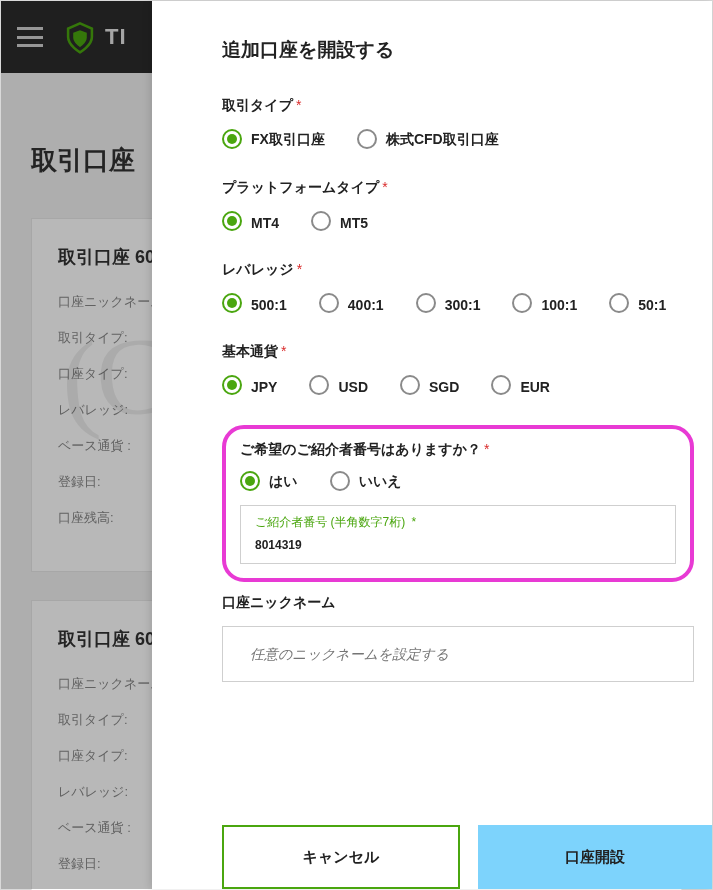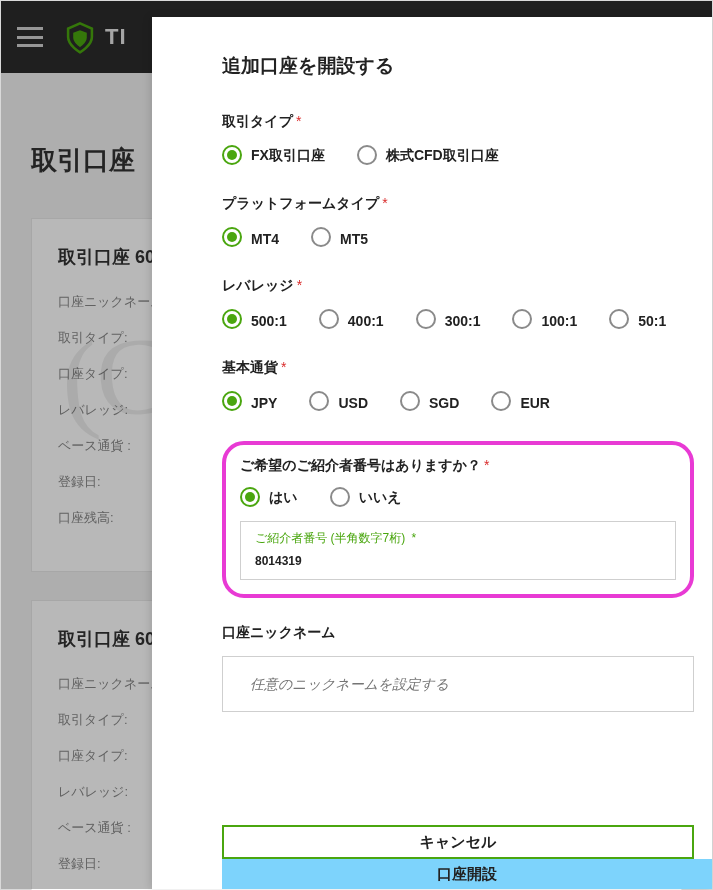--- a/index.html
+++ b/index.html
@@ -20,44 +20,44 @@
   .card h3 { font-size: 18px; color: #333; font-weight: 700; margin-bottom: 24px; }
   .card-row { font-size: 13px; color: #888; margin-bottom: 18px; }
 
   
   .watermark { position: absolute; top: 300px; left: 60px; font-size: 110px; color: rgba(0,0,0,.07); font-family: Georgia, "Times New Roman", serif; transform: rotate(-4deg); z-index: 5; pointer-events: none; letter-spacing: -2px; font-weight: 400; }
 
   
   .dim { position: absolute; inset: 0; background: rgba(0,0,0,.28); z-index: 3; }
 
   
-  .modal { position: absolute; top: 16px; right: 0; bottom: 0; width: 560px; background: #fff; z-index: 10; box-shadow: -2px 0 8px rgba(0,0,0,.12); padding: 36px 0 0 0; display: flex; flex-direction: column; }
+  .modal { position: absolute; top: 0; right: 0; bottom: 0; width: 560px; background: #fff; z-index: 10; box-shadow: -2px 0 8px rgba(0,0,0,.12); padding: 36px 0 0 0; display: flex; flex-direction: column; }
   .modal-scroll { padding: 0 18px 0 70px; flex: 1; overflow: hidden; }
   .modal h2 { font-size: 19px; font-weight: 700; color: #222; margin-bottom: 34px; }
   .section { margin-bottom: 30px; }
   .sec-label { font-size: 14px; font-weight: 700; color: #222; margin-bottom: 14px; }
   .req { color: #d92a2a; margin-left: 3px; font-weight: 400; }
   .radio-row { display: flex; flex-wrap: wrap; gap: 28px 32px; align-items: center; }
   .radio-item { display: flex; align-items: flex-end; gap: 9px; cursor: pointer; }
   .radio-o { width: 20px; height: 20px; border: 2px solid #8a8a8a; border-radius: 50%; display: inline-flex; align-items: center; justify-content: center; flex-shrink: 0; }
   .radio-item.selected .radio-o { border-color: #4aa60f; }
   .radio-item.selected .radio-o::after { content: ""; width: 10px; height: 10px; background: #4aa60f; border-radius: 50%; }
   .radio-lbl { font-size: 14px; font-weight: 700; color: #222; }
 
-  .highlight-box { border: 4px solid #e83ad4; border-radius: 22px; padding: 12px 14px 14px 14px; margin-bottom: 26px; }
+  .highlight-box { border: 4px solid #e83ad4; border-radius: 22px; padding: 12px 14px 14px 14px; margin-bottom: 12px; }
   .highlight-box .sec-label { margin-bottom: 12px; }
   .highlight-box .radio-row { margin-bottom: 14px; }
   .text-field { border: 1px solid #cfcfcf; padding: 8px 4px 10px 14px; background: #fff; }
   .text-field .tf-label { font-size: 12px; color: #4aa60f; display: block; margin-bottom: 4px; }
   .text-field .tf-label .req { color: #4aa60f; }
   .text-field input { border: none; outline: none; width: 100%; font-size: 12px; color: #222; font-weight: 600; background: transparent; }
   .text-field.simple input { font-weight: 400; font-style: italic; color: #4aa60f; font-size: 14px; }
   .text-field.simple { padding: 18px 27px; }
 
-  .modal-footer { display: flex; gap: 0; border-top: none; padding: 0 0 0 70px; height: 64px; align-items: stretch; flex-direction: column; }
+  .modal-footer { display: flex; gap: 0; border-top: none; padding: 0 0 0 70px; height: 64px; align-items: stretch; }
   .btn { flex: 1; display: flex; align-items: center; justify-content: center; font-size: 15px; font-weight: 700; cursor: pointer; }
   .btn.cancel { border: 2px solid #4aa60f; color: #222; background: #fff; margin-right: 18px; }
   .btn.submit { background: #7dd3fc; color: #222; border: none; }
 </style>
 </head>
 <body>
 
 <div class="frame">
 
   <div class="bg">

